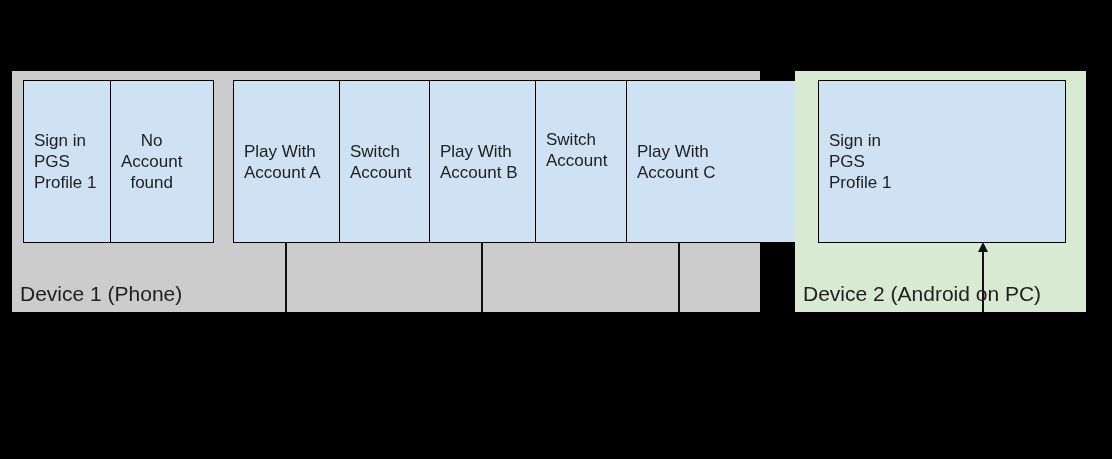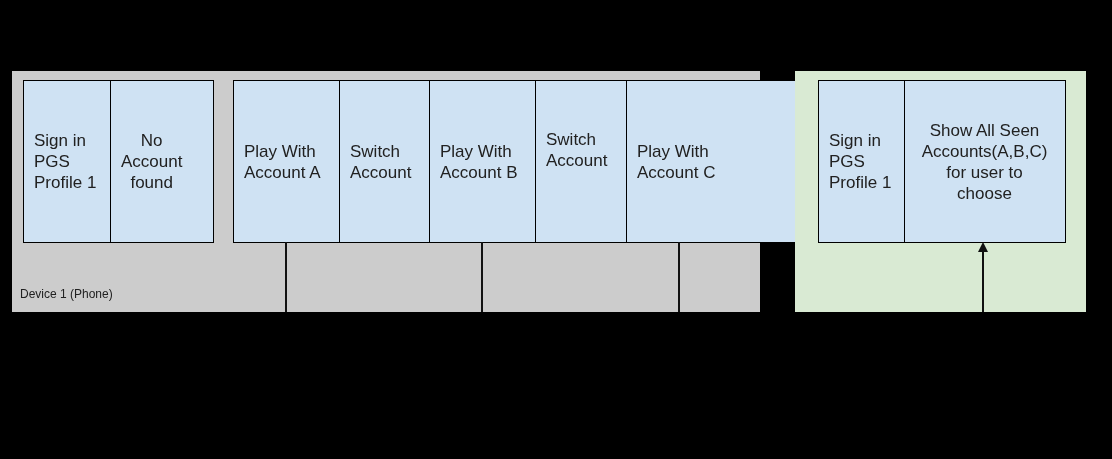--- a/index.html
+++ b/index.html
@@ -7,21 +7,21 @@
     position:relative;width:1112px;height:459px;overflow:hidden;
     background:var(--background,#000);
     font-family:"Liberation Sans",sans-serif;
     color:var(--text,#212121);
     padding-left:40px;
   }
   .panel{position:absolute;}
   .panel.device1{left:12px;top:71px;width:748px;height:241px;background:var(--device1-fill,#ccc);}
   .panel.device2{left:795px;top:71px;width:291px;height:241px;background:var(--device2-fill,#d9ead3);}
   .device-label{
-    position:absolute;font-size:12px;line-height:20px;color:var(--text,#212121);
+    position:absolute;font-size:21px;line-height:20px;color:var(--text,#212121);
     white-space:nowrap;
   }
   .group{
     position:absolute;display:flex;box-sizing:border-box;
     border:1.5px solid var(--box-border,#000);
     background:var(--box-fill,#cfe2f3);
   }
   .cell{
     box-sizing:border-box;height:100%;
     border-right:1.5px solid var(--box-border,#000);
@@ -91,25 +91,20 @@
   <div class="device-label" style="left:20px;top:284px;">Device 1 (Phone)</div>
 
   <div class="panel device2"></div>
 
   <div class="group" style="left:818px;top:80px;width:248px;height:163px;">
     <div class="cell" style="width:86px;">
       <span>Sign in
 PGS
 Profile 1</span>
     </div>
-    <div class="cell centered" style="width:159px;">
-      <span>Show All Seen
-Accounts(A,B,C)
-for user to
-choose</span>
-    </div>
   </div>
 
   <div class="vline" style="left:982px;top:250px;height:62px;"></div>
   <div class="arrowhead" style="left:978px;top:242px;"></div>
 
+  <div class="device-label" style="left:803px;top:284px;">Device 2 (Android on PC)</div>
 
 </div>
 
 </body></html>

